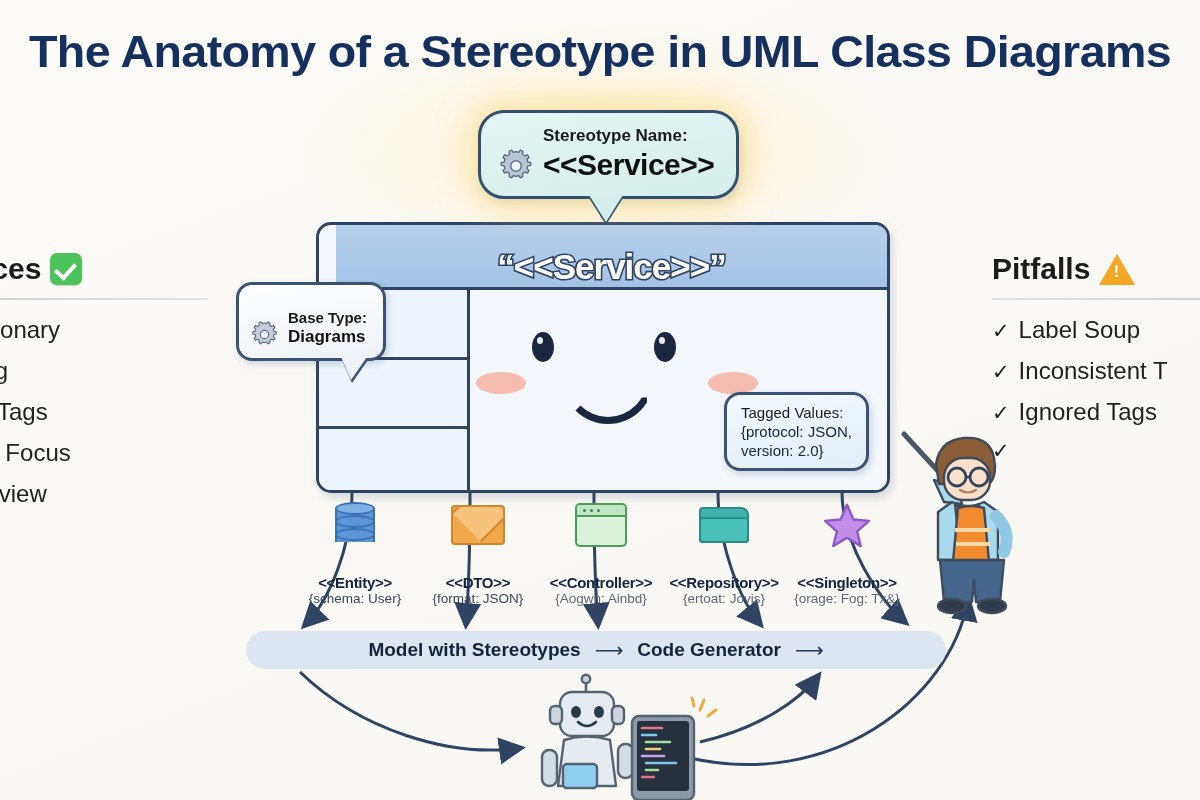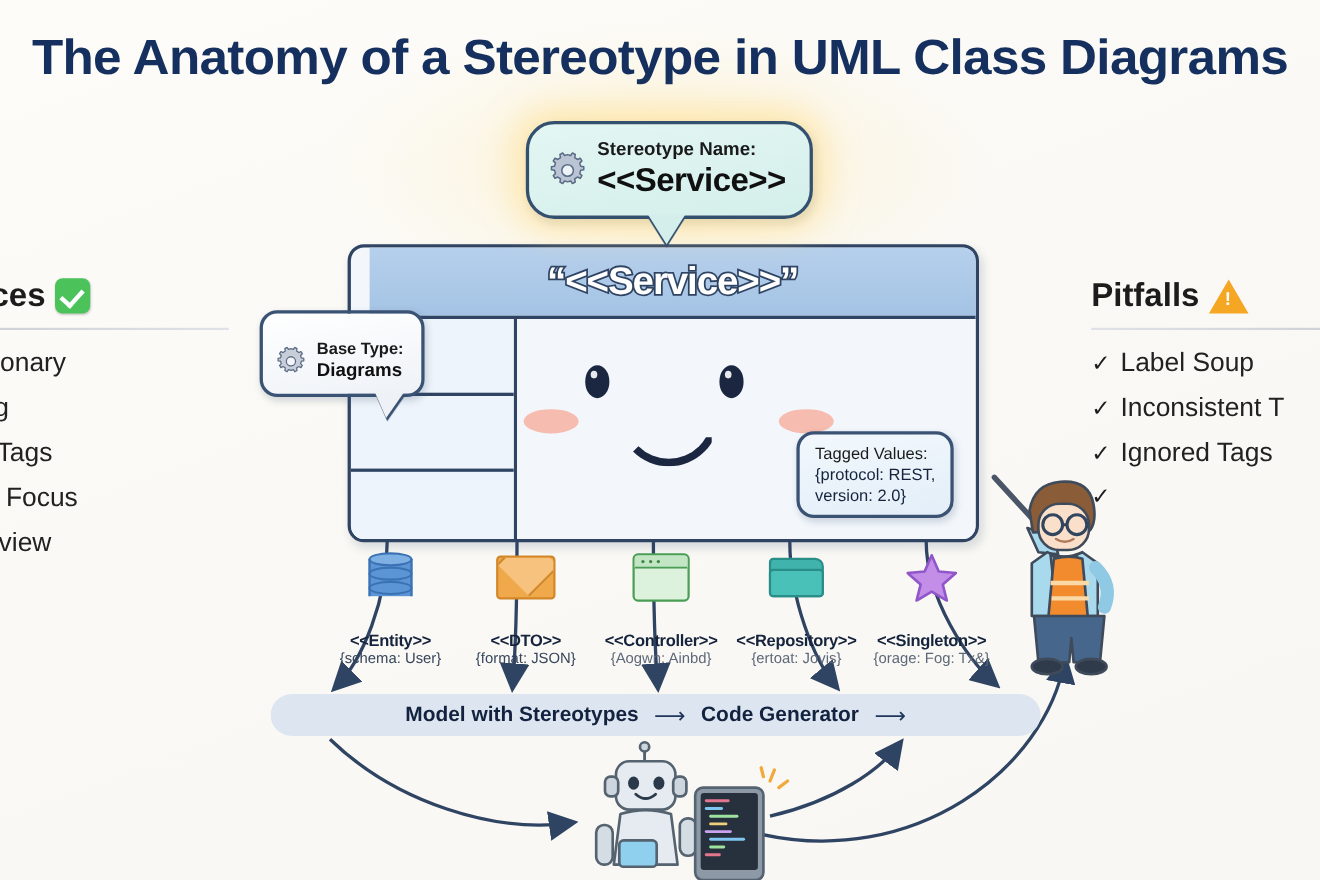--- a/index.html
+++ b/index.html
@@ -76,21 +76,21 @@
     width: 568px; height: 265px;
     border: 3px solid #2f4463; border-radius: 15px;
     background: #f3f7fc;
     box-shadow: 3px 5px 9px rgba(60,80,110,.18);
     overflow: hidden;
   }
   #class-header {
     height: 62px;
     background: linear-gradient(180deg, #b6d0ec 0%, #a4c3e4 100%);
     border-bottom: 3px solid #2f4463;
-    display: flex; align-items: center; justify-content: center; margin-left: 17px;
+    display: flex; align-items: flex-end; justify-content: center; margin-left: 17px;
   }
   #class-header-text {
     font-size: 35px; font-weight: bold; color: #ffffff;
     -webkit-text-stroke: 3.2px #2f4463;
     paint-order: stroke fill;
     letter-spacing: -1px; white-space: nowrap;
   }
   #class-body { display: flex; height: 200px; }
   #compartments { width: 148px; border-right: 3px solid #2f4463; }
   .compartment { height: 33.33%; border-bottom: 3px solid #2f4463; background: #eef4fb; }
@@ -113,21 +113,21 @@
   #mouth {
     position: absolute; left: 92px; top: 82px; width: 78px; height: 38px;
     border: 7px solid #1b2740; border-top-color: transparent;
     border-left-color: transparent; border-right-color: transparent;
     border-radius: 0 0 48px 48px;
   }
 
   
   .bubble {
     position: absolute; border: 3px solid #3a5273; border-radius: 16px;
-    display: flex; align-items: center; gap: 10px;
+    display: flex; align-items: flex-end; gap: 10px;
     box-shadow: 2px 3px 7px rgba(60,80,110,.22);
   }
   .bubble-text { line-height: 1.22; }
 
   #bubble-stereotype {
     left: 478px; top: 110px; padding: 13px 22px 13px 18px;
     background: linear-gradient(170deg, #e3f6f3 0%, #d4efeb 100%);
     border-color: #33506f; border-radius: 26px;
     box-shadow: 0 0 28px 12px rgba(255,223,140,.55), 2px 4px 8px rgba(60,80,110,.2);
   }
@@ -356,21 +356,21 @@
     </svg>
     <div class="bubble-text">
       <div class="line1">Base Type:</div>
       <div class="line2">Diagrams</div>
     </div>
     <div class="tail"></div>
   </div>
 
   <div class="bubble" id="bubble-tagged">
     <div class="line1">Tagged Values:</div>
-    <div class="line2">{protocol: REST,</div>
+    <div class="line2">{protocol: JSON,</div>
     <div class="line3">version: 2.0}</div>
   </div>
 
   <div id="icon-row">
 
     <div class="icon-cell">
       <div class="icon-art">
         <div class="db">
           <div class="body"></div>
             <div class="disc d3"></div>

